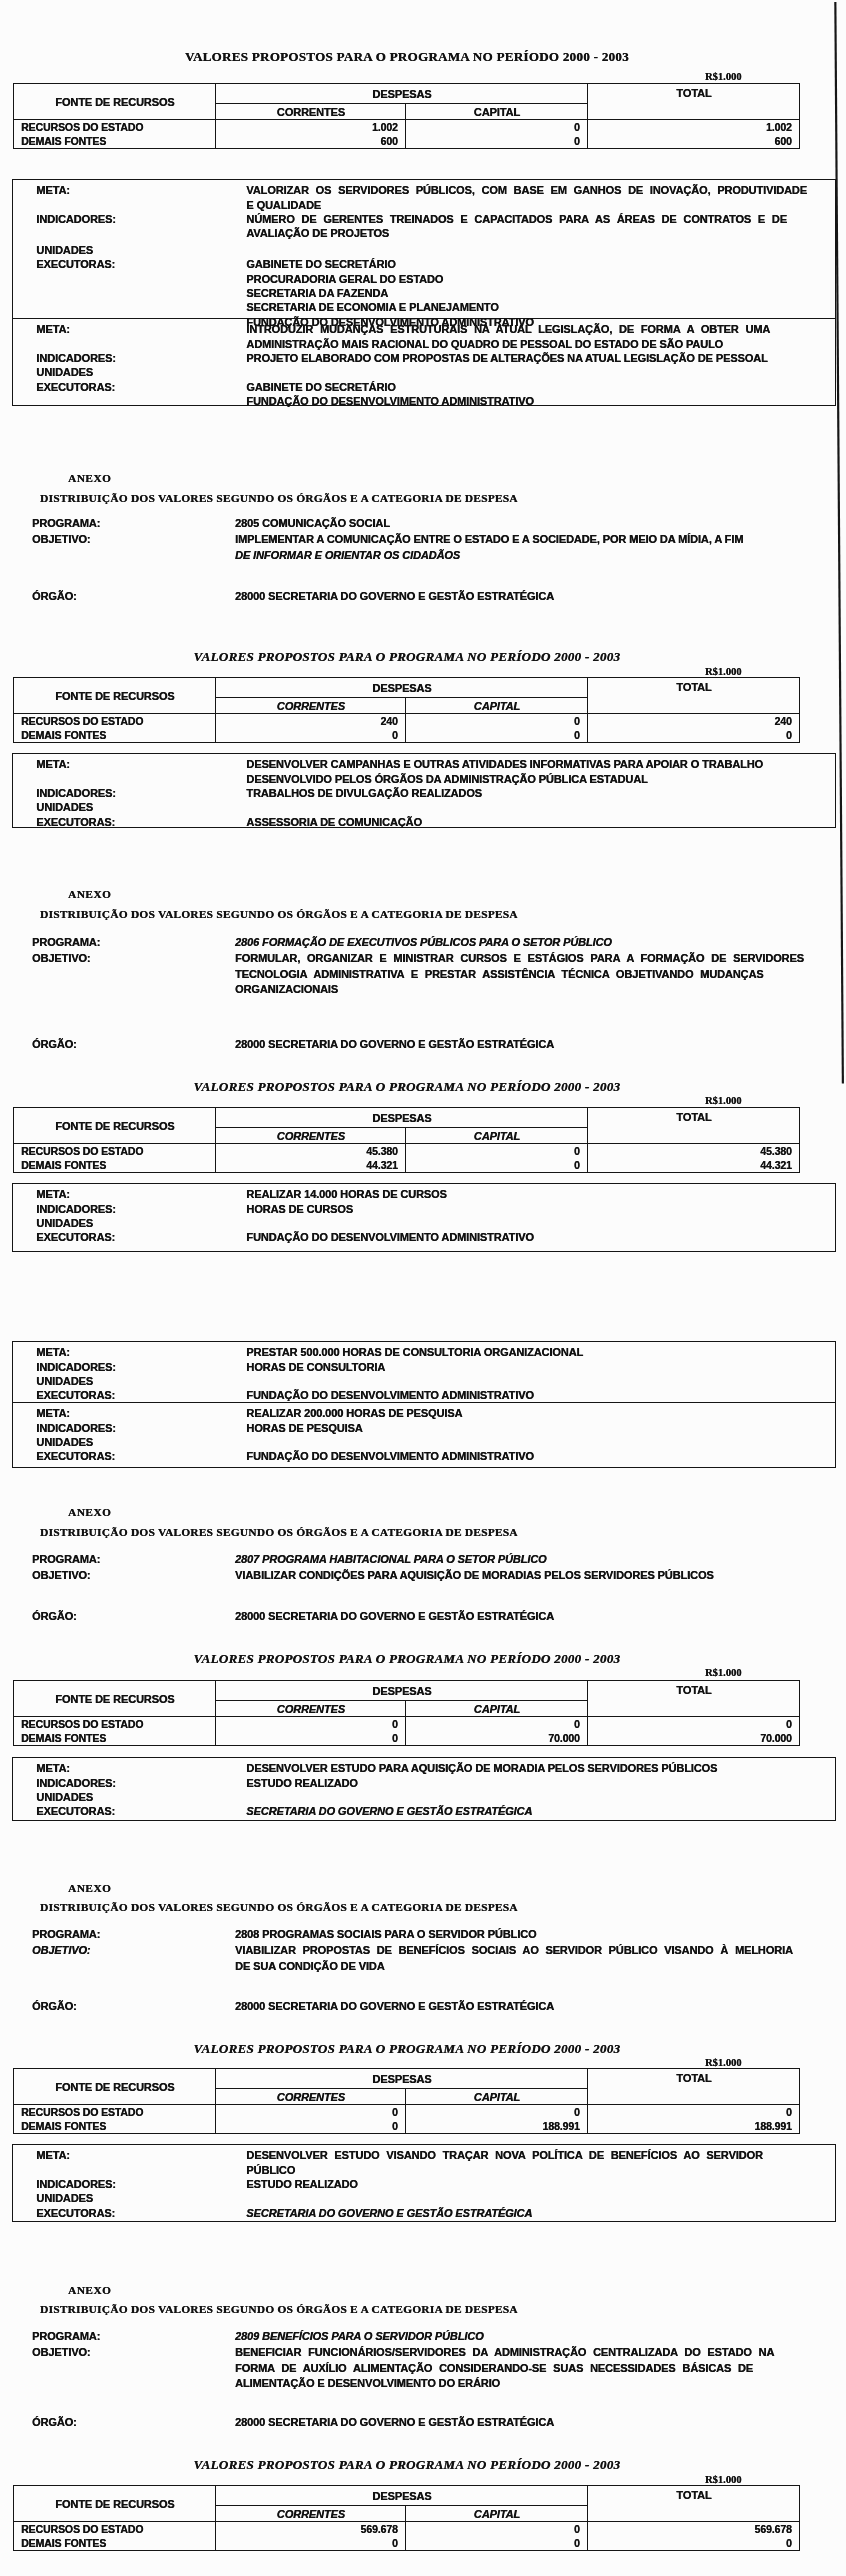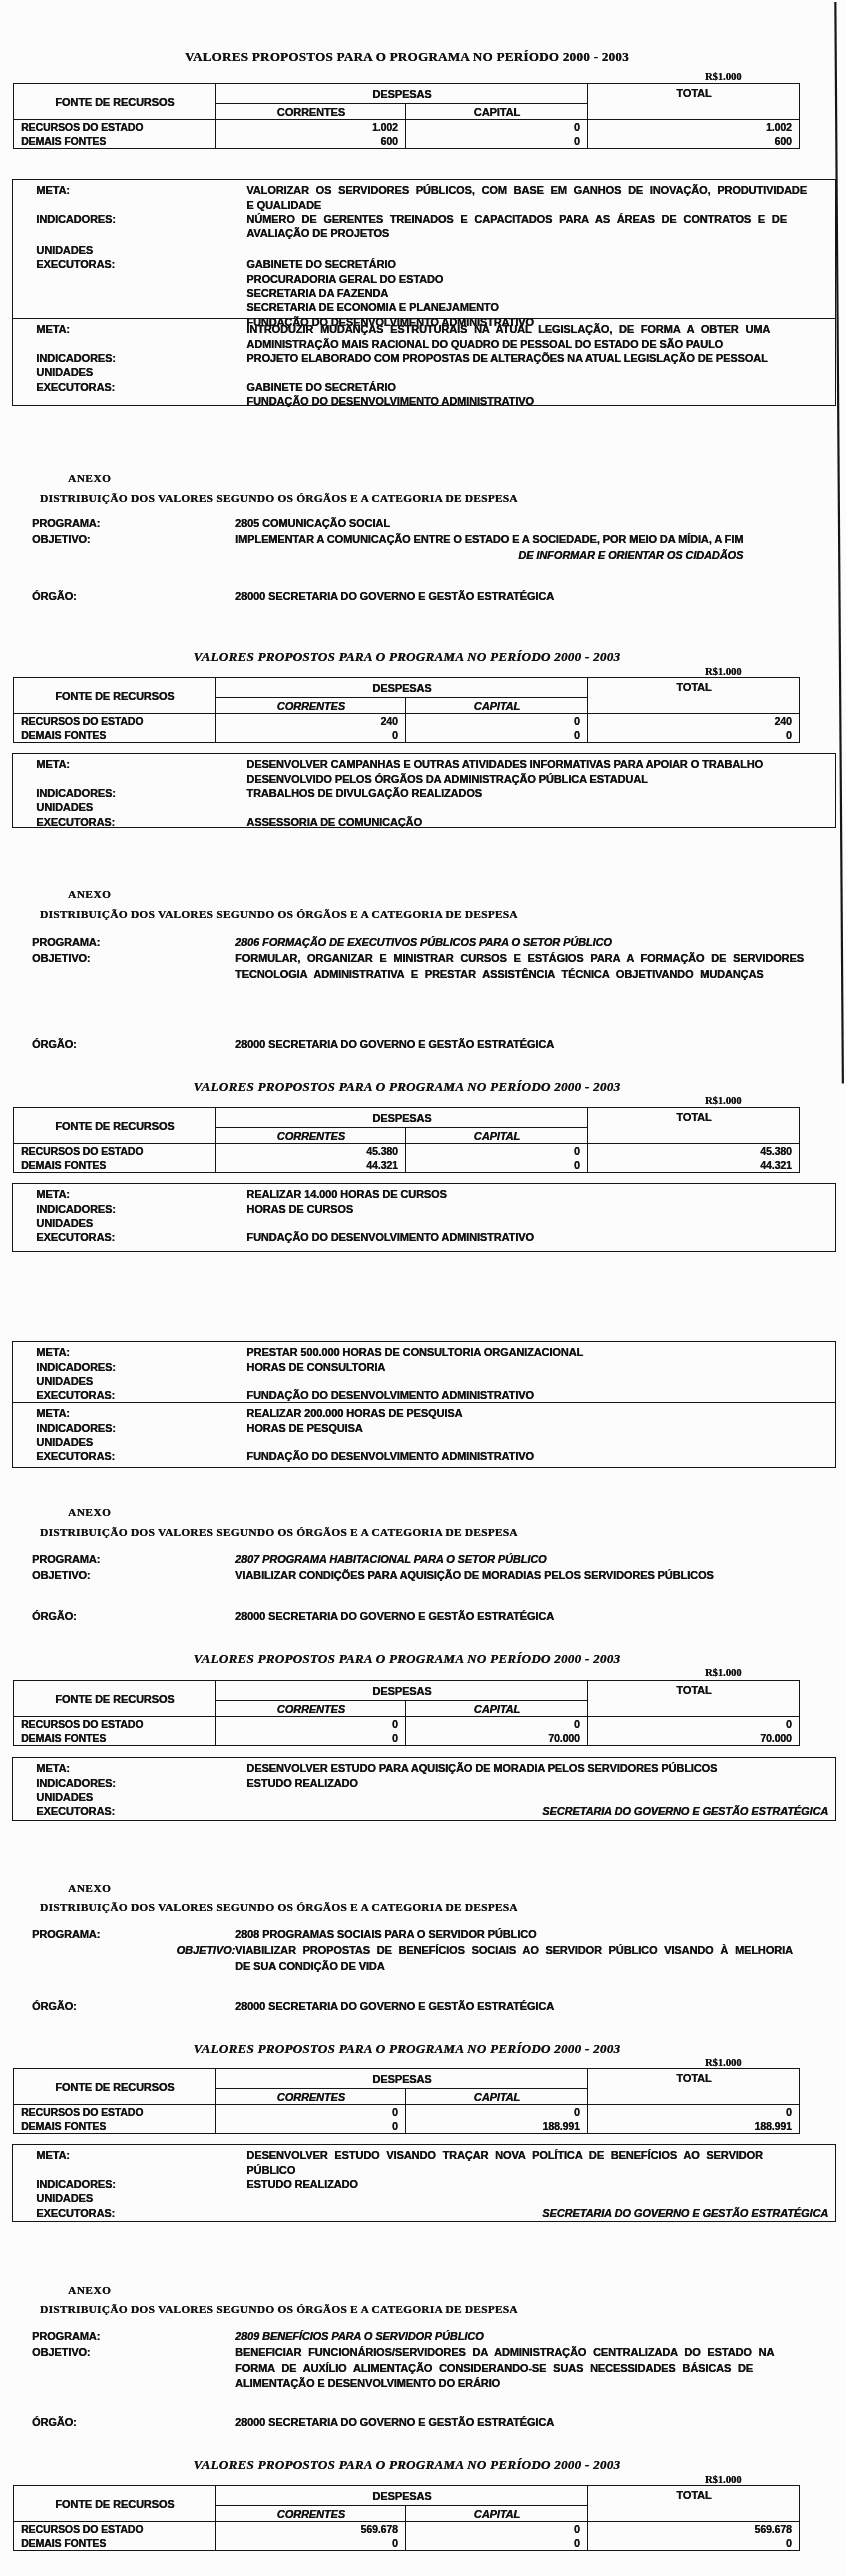--- a/index.html
+++ b/index.html
@@ -37,21 +37,21 @@
   
   .mbox{position:absolute;left:11.8px;width:824px;box-sizing:border-box;
     border:1.7px solid #151515;background:#fcfcfc;}
   .msec{padding:3.4px 6.7px 1.7px 23.5px;}
   .msec.divided{border-top:1.7px solid #151515;}
   .mrow{display:flex;line-height:14.3px;font-size:11px;font-weight:bold;letter-spacing:-0.1px;}
   .mlabel{flex:0 0 210px;width:210px;}
   .mval{flex:1 1 auto;}
   .mval div{white-space:nowrap;}
   .wsp{word-spacing:3.8px;}
-  .itl{font-style:italic;text-align:right;}
+  .itl{font-style:italic;}
   
   .anx{position:absolute;left:68px;font-family:"Liberation Serif", serif;
     font-weight:bold;font-size:11.3px;letter-spacing:0.5px;}
   .dst{position:absolute;left:40px;font-family:"Liberation Serif", serif;
     font-weight:bold;font-size:11.3px;letter-spacing:0.3px;white-space:nowrap;}
   .arow{position:absolute;left:32px;display:flex;font-size:11px;font-weight:bold;
     line-height:15.5px;letter-spacing:-0.1px;}
   .alabel{flex:0 0 203px;width:203px;}
   .aval div{white-space:nowrap;}
   
@@ -208,20 +208,21 @@
   <div class="alabel">PROGRAMA:</div>
   <div class="aval itl">
       <div>2806 FORMAÇÃO DE EXECUTIVOS PÚBLICOS PARA O SETOR PÚBLICO</div>
     </div>
 </div>
 <div class="arow" style="top:951px">
   <div class="alabel">OBJETIVO:</div>
   <div class="aval">
     <div class="wsp">FORMULAR, ORGANIZAR E MINISTRAR CURSOS E ESTÁGIOS PARA A FORMAÇÃO DE SERVIDORES</div>
     <div class="wsp">TECNOLOGIA ADMINISTRATIVA E PRESTAR ASSISTÊNCIA TÉCNICA OBJETIVANDO MUDANÇAS</div>
+    <div>ORGANIZACIONAIS</div>
   </div>
 </div>
 <div class="arow" style="top:1037px">
   <div class="alabel">ÓRGÃO:</div>
   <div class="aval">
       <div>28000  SECRETARIA DO GOVERNO E GESTÃO ESTRATÉGICA</div>
     </div>
 </div>
 
 <div class="vtitle it" style="top:1079px">VALORES PROPOSTOS PARA O PROGRAMA NO PERÍODO 2000 - 2003</div>

